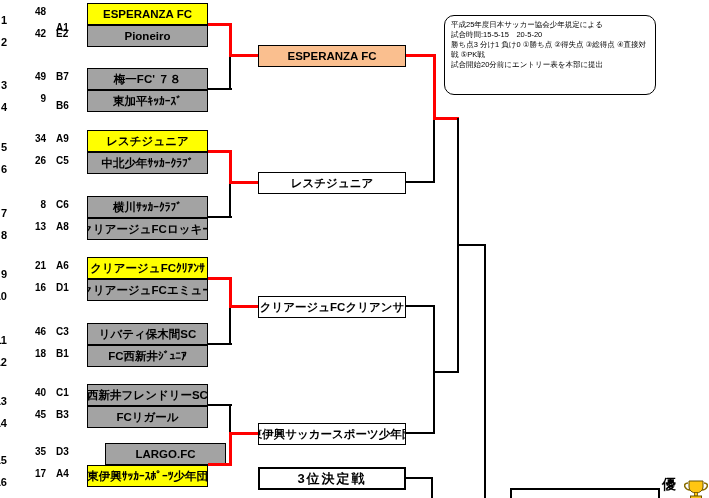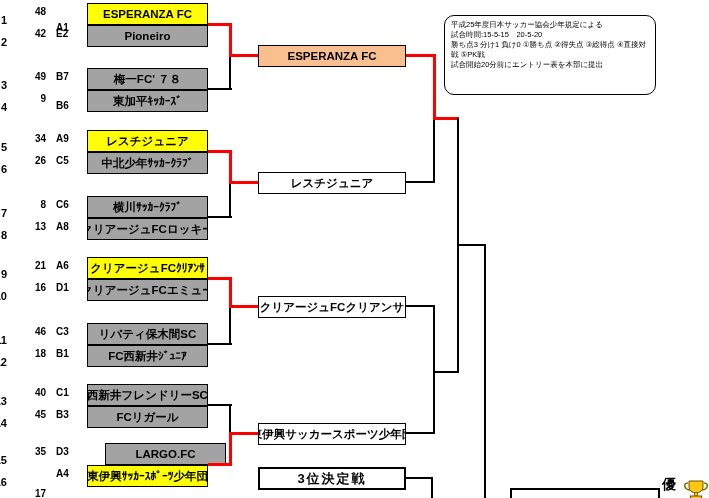--- a/index.html
+++ b/index.html
@@ -87,21 +87,21 @@
       <div class="team" style="top: 406px;">FCリガール</div>
       <div class="seq" style="top: 417px;">14</div>
       <div class="num" style="top: 409px;">45</div>
       <div class="code" style="top: 409px;">B3</div>
       <div class="team" style="top: 443px; margin-left: 18px;">LARGO.FC</div>
       <div class="seq" style="top: 454px;">15</div>
       <div class="num" style="top: 446px;">35</div>
       <div class="code" style="top: 446px;">D3</div>
       <div class="team" style="top: 465px; background: rgb(255, 255, 0);">東伊興ｻｯｶｰｽﾎﾟｰﾂ少年団</div>
       <div class="seq" style="top: 476px;">16</div>
-      <div class="num" style="top: 488px;">17</div>
+      <div class="num" style="top: 468px;">17</div>
       <div class="code" style="top: 468px;">A4</div>
     </div>
   <div id="lineLayer">
       <div class="ln" style="left: 208px; top: 23px; background: rgb(255, 0, 0); width: 24px; height: 3px;"></div>
       <div class="ln" style="left: 229px; top: 23px; background: rgb(255, 0, 0); width: 3px; height: 34px;"></div>
       <div class="ln" style="left: 208px; top: 88px; background: rgb(0, 0, 0); width: 24px; height: 2px;"></div>
       <div class="ln" style="left: 229px; top: 56px; background: rgb(0, 0, 0); width: 2px; height: 34px;"></div>
       <div class="ln" style="left: 229px; top: 54px; background: rgb(255, 0, 0); width: 31px; height: 3px;"></div>
       <div class="ln" style="left: 208px; top: 150px; background: rgb(255, 0, 0); width: 24px; height: 3px;"></div>
       <div class="ln" style="left: 229px; top: 150px; background: rgb(255, 0, 0); width: 3px; height: 33px;"></div>

